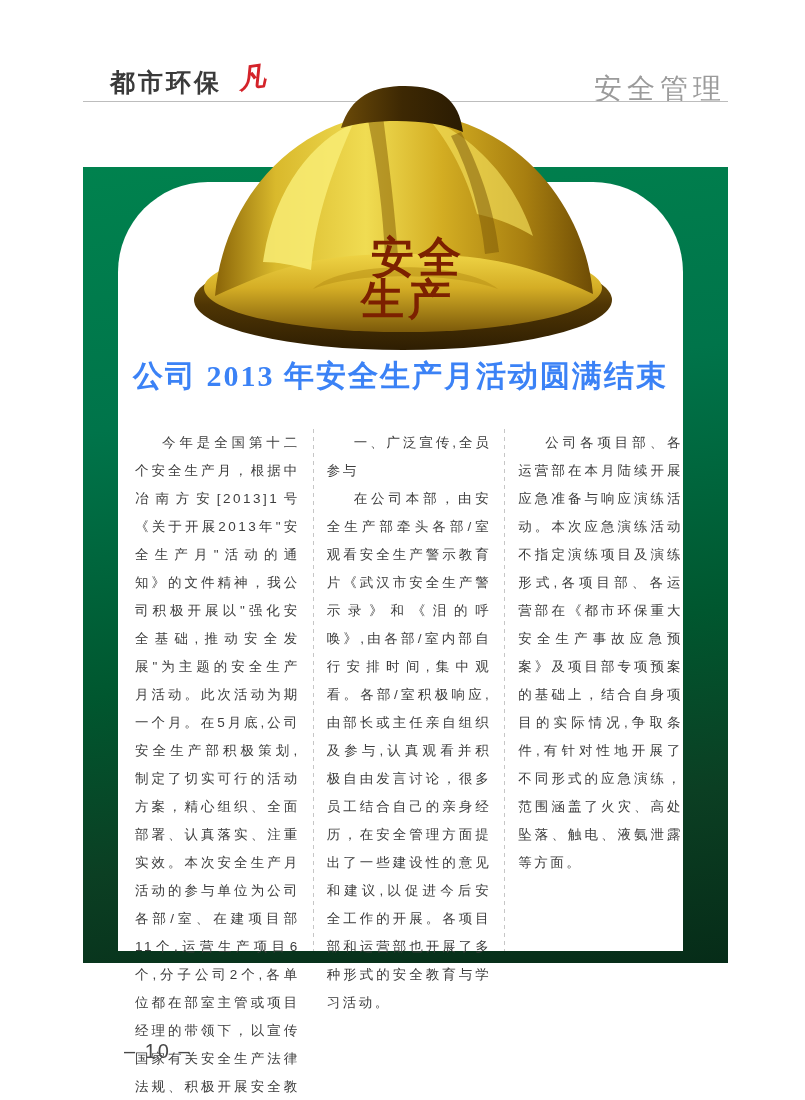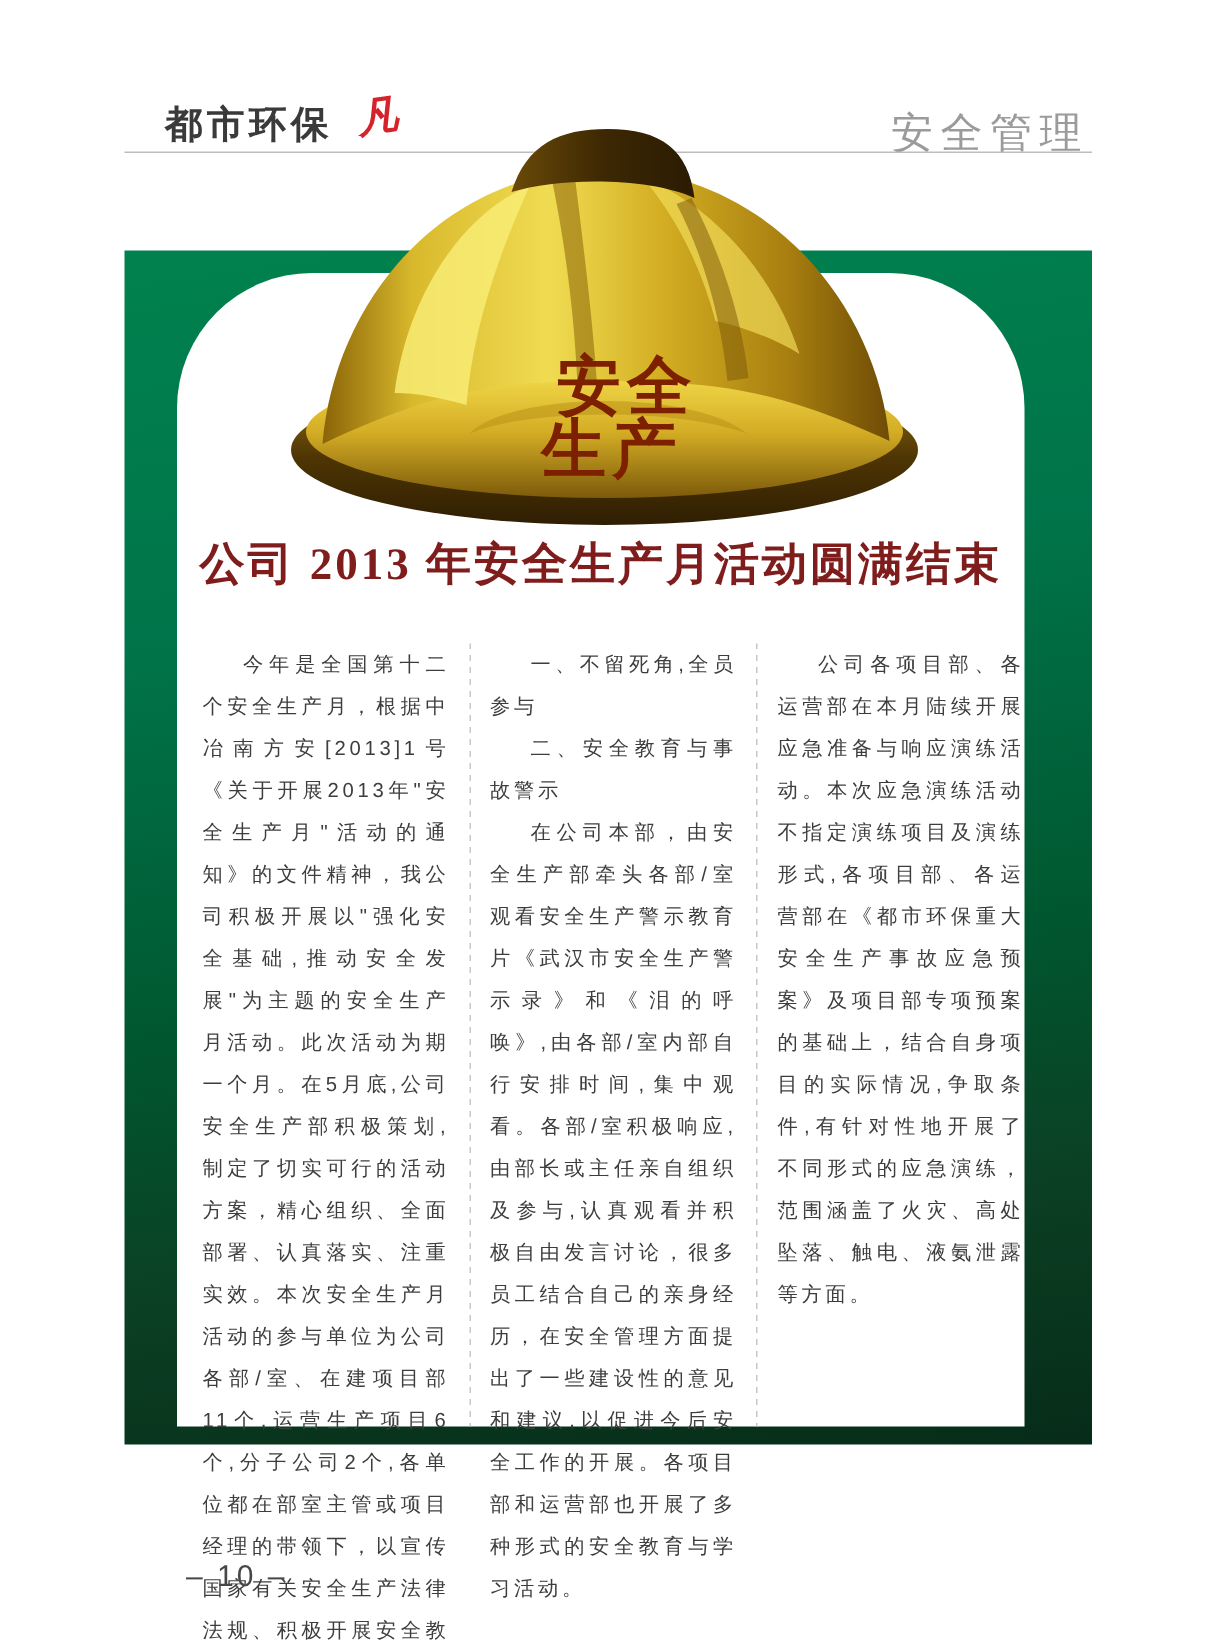--- a/index.html
+++ b/index.html
@@ -21,21 +21,21 @@
   
   .green-panel { position:absolute; left:83px; top:167px; width:645px; height:796px;
            background:linear-gradient(172deg,#00824e 0%,#00744a 30%,#00572f 60%,#0b3f23 80%,#062c18 100%); }
   .white-well { position:absolute; left:35px; right:45px; top:15px; bottom:12px;
            background:#ffffff; border-radius:90px 90px 0 0; }
   
   .helmet { position:absolute; left:193px; top:84px; width:424px; height:268px; }
   
   .article-title { position:absolute; left:118px; top:356px; width:565px;
            text-align:center; font-family:"Liberation Serif","DejaVu Serif",serif;
-           font-size:30px; font-weight:bold; color:#7f1d1d; letter-spacing:2px; }
+           font-size:30px; font-weight:bold; color:#3b82f6; letter-spacing:2px; }
   
   .columns { position:absolute; left:135px; top:429px; width:548px; height:522px;
            display:flex; }
   .col { flex:1 1 0; }
   .v-divider { width:1px; margin:0 13px; align-self:stretch;
            background:repeating-linear-gradient(to bottom,#c6c6c6 0,#c6c6c6 4px,transparent 4px,transparent 8px); }
   .para { font-size:13.5px; line-height:28px; letter-spacing:2.5px; color:#3d3d3d;
            text-align:justify; }
   .para.indent { text-indent:2em; }
   
@@ -102,22 +102,21 @@
   </svg>
 
   <h1 class="article-title">公司 2013 年安全生产月活动圆满结束</h1>
 
   <div class="columns">
     <div class="col">
       <p class="para indent">今年是全国第十二个安全生产月，根据中冶南方安[2013]1号《关于开展2013年"安全生产月"活动的通知》的文件精神，我公司积极开展以"强化安全基础,推动安全发展"为主题的安全生产月活动。此次活动为期一个月。在5月底,公司安全生产部积极策划,制定了切实可行的活动方案，精心组织、全面部署、认真落实、注重实效。本次安全生产月活动的参与单位为公司各部/室、在建项目部11个,运营生产项目6个,分子公司2个,各单位都在部室主管或项目经理的带领下，以宣传国家有关安全生产法律法规、积极开展安全教育与安全生产知识普及、加大隐患排查治理力度、完善应急体系与应急演练为重点，开展了形式多样、内容丰富的安全活动，进一步强化了全员对安全工作重要性的认识,提高了安全生产的管理水平和防范事故的能力，达到了预期的效果。</p>
     </div>
     <div class="v-divider"></div>
     <div class="col">
-      <p class="para indent">一、不留死角,全员参与</p>
-      <p class="para indent">二、安全教育与事故警示</p>
+      <p class="para indent">一、广泛宣传,全员参与</p>
       <p class="para indent">在公司本部，由安全生产部牵头各部/室观看安全生产警示教育片《武汉市安全生产警示录》和《泪的呼唤》,由各部/室内部自行安排时间,集中观看。各部/室积极响应,由部长或主任亲自组织及参与,认真观看并积极自由发言讨论，很多员工结合自己的亲身经历，在安全管理方面提出了一些建设性的意见和建议,以促进今后安全工作的开展。各项目部和运营部也开展了多种形式的安全教育与学习活动。</p>
 
     </div>
     <div class="v-divider"></div>
     <div class="col">
       <p class="para indent">公司各项目部、各运营部在本月陆续开展应急准备与响应演练活动。本次应急演练活动不指定演练项目及演练形式,各项目部、各运营部在《都市环保重大安全生产事故应急预案》及项目部专项预案的基础上，结合自身项目的实际情况,争取条件,有针对性地开展了不同形式的应急演练，范围涵盖了火灾、高处坠落、触电、液氨泄露等方面。</p>
     </div>
   </div>
 
   <div class="page-number">– 10 –</div>

